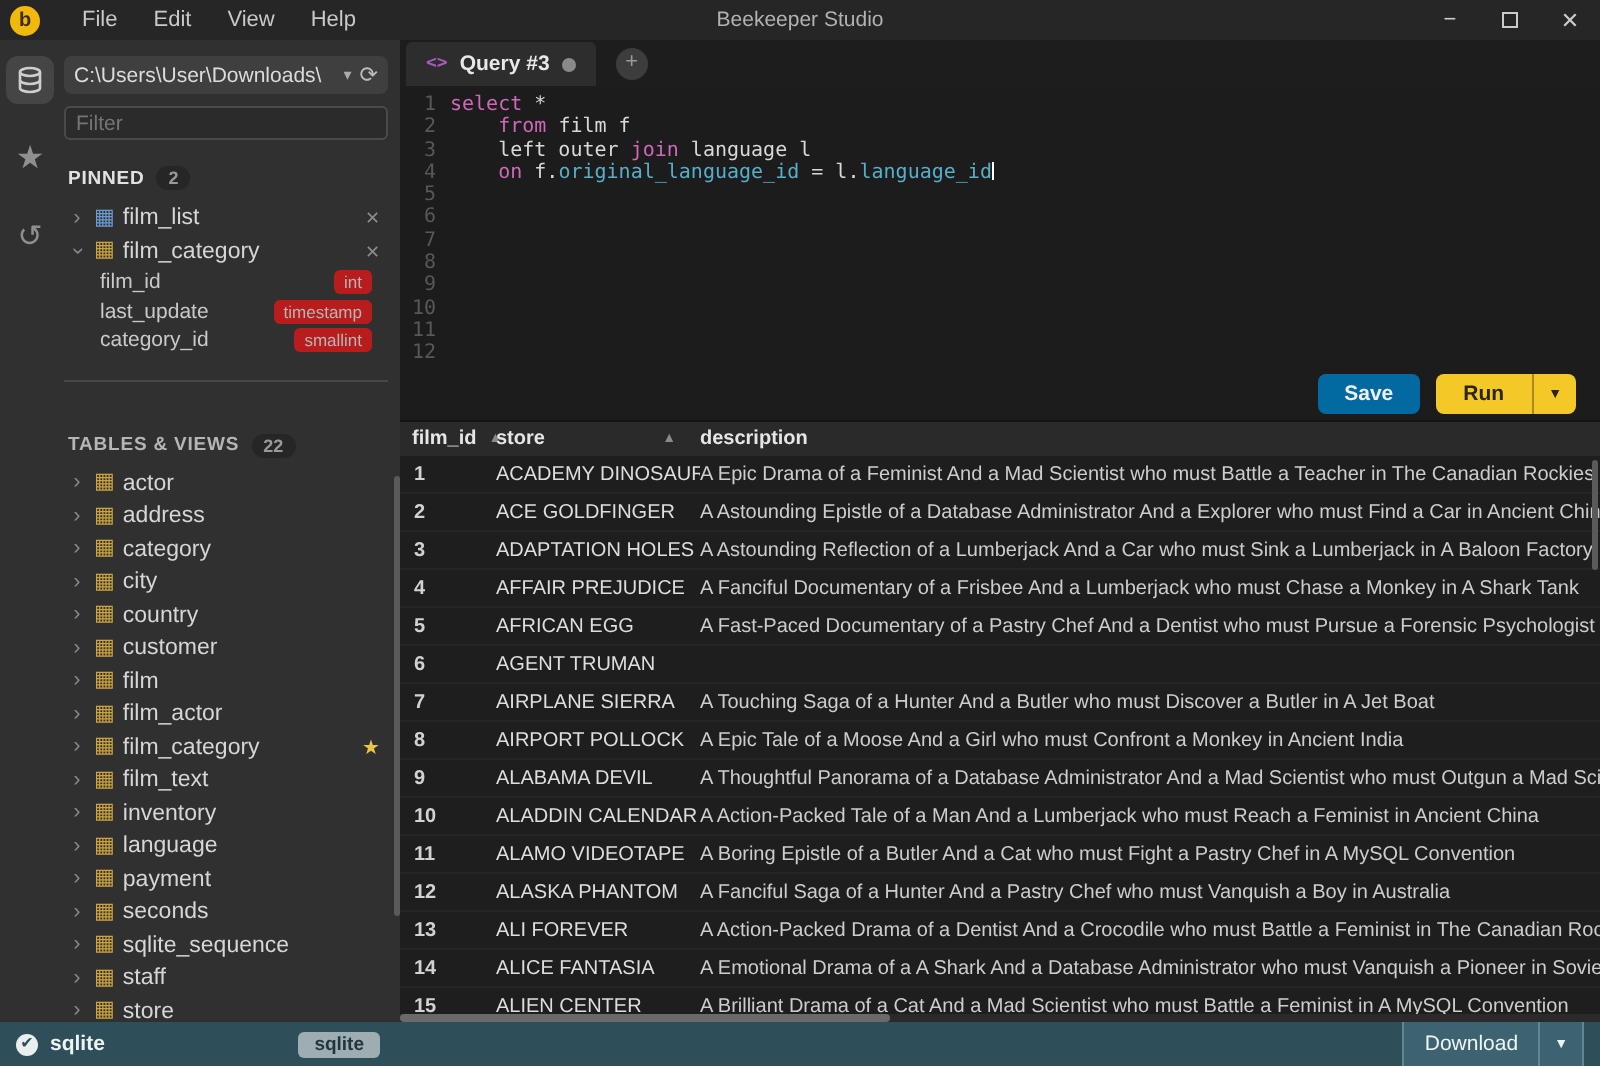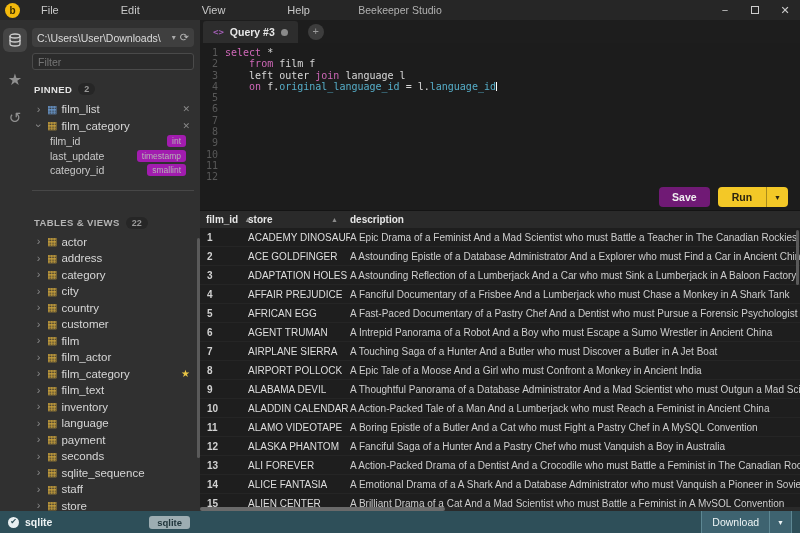--- a/index.html
+++ b/index.html
@@ -3,21 +3,21 @@
 <meta charset="utf-8">
 <style>
   * { margin:0; padding:0; box-sizing:border-box; }
   html,body { width:800px; height:533px; overflow:hidden; background:#1c1c1c;
     font-family:"Liberation Sans", sans-serif; -webkit-font-smoothing:antialiased; }
 
   
   .titlebar { height:20px; background:#262626; display:flex; align-items:center; position:relative; }
   .logo { width:15px; height:15px; border-radius:50%; background:#f2b90d; margin-left:5px;
     display:flex; align-items:center; justify-content:center; font-weight:bold; font-size:10px; color:#3a2d00; }
-  .menu-items { display:flex; margin-left:12px;gap:44px; }
+  .menu-items { display:flex; margin-left:12px; }
   .menu-item { font-size:11px; color:#c9c9c9; padding:0 9px; line-height:20px; cursor:default; }
   .win-title { position:absolute; left:50%; transform:translateX(-50%); font-size:10.5px; color:#b2b2b2; }
   .win-controls { margin-left:auto; display:flex; }
   .win-btn { width:30px; height:20px; display:flex; align-items:center; justify-content:center; color:#cccccc; font-size:11px; }
   .max-glyph { width:8px; height:8px; border:1px solid #ccc; display:inline-block; }
 
   
   .app { display:flex; height:491px; }
 
   
@@ -46,21 +46,21 @@
   .chev { width:9px; font-size:11px; color:#8a8a8a; line-height:1; text-align:center; }
   .chev.expanded { transform:rotate(90deg); }
   .tbl-icon { font-size:11px; line-height:1; color:#cda43d; }
   .tbl-icon.blue { color:#6b9bd1; }
   .entity-label { font-size:11.5px; color:#d6d6d6; }
   .row-close { margin-left:auto; color:#8a8a8a; font-size:9px; }
   .row-star { margin-left:auto; color:#e8c545; font-size:10px; }
 
   .field-row { height:14.5px; display:flex; align-items:center; padding-left:18px; }
   .field-name { font-size:10.5px; color:#c9c9c9; }
-  .type-badge { margin-left:auto; margin-right:8px; background:#a21caf; color:#b5b5b5; font-size:8.5px;
+  .type-badge { margin-left:auto; margin-right:8px; background:#b91c1c; color:#b5b5b5; font-size:8.5px;
     border-radius:3px; padding:1px 5px; }
 
   .side-divider { border-top:1px solid #474747; margin-top:12px; }
   .tables-gap { height:26px; }
   .side-scroll { position:absolute; right:0; top:218px; width:3px; height:220px; background:#5a5a5a; border-radius:2px; }
 
   
   .main { flex:1; display:flex; flex-direction:column; background:#1c1c1c; min-width:0; }
   .tabbar { height:23px; background:#1d1d1d; display:flex; align-items:flex-end; }
   .tab { height:22px; background:#2d2d2d; display:flex; align-items:center; gap:6px; padding:0 10px;
@@ -72,21 +72,21 @@
     display:flex; align-items:center; justify-content:center; align-self:center; margin-left:10px; line-height:1; }
 
   .editor { height:141px; display:flex; padding-top:4px; font-family:"DejaVu Sans Mono",monospace;
     font-size:10px; line-height:11.3px; }
   .gutter { width:18px; text-align:right; color:#585858; flex-shrink:0; }
   .codecol { padding-left:7px; color:#d8d8d8; white-space:pre; }
   .kw { color:#cf68b8; } .id { color:#56aec9; } .pl { color:#d8d8d8; }
   .cursor { display:inline-block; width:1px; height:9px; background:#ffffff; vertical-align:-1px; }
 
   .editor-toolbar { height:26px; display:flex; justify-content:flex-end; align-items:center; gap:8px; padding-right:12px; }
-  .save-btn { background:#701a75; color:#f0f0f0; font-size:10.5px; font-weight:bold; padding:4px 13px; border-radius:4px; }
+  .save-btn { background:#0369a1; color:#f0f0f0; font-size:10.5px; font-weight:bold; padding:4px 13px; border-radius:4px; }
   .run-group { display:flex; }
   .run-btn { background:#f3c827; color:#2b2410; font-size:10.5px; font-weight:bold; padding:4px 14px; border-radius:4px 0 0 4px; }
   .run-caret { background:#f3c827; color:#2b2410; font-size:7px; display:flex; align-items:center; padding:0 7px;
     border-left:1px solid rgba(0,0,0,.3); border-radius:0 4px 4px 0; }
 
   
   .results { flex:1; display:flex; flex-direction:column; overflow:hidden; position:relative; border-top:1px solid #141414; }
   .rheader { height:17px; background:#2a2a2a; display:flex; align-items:center; font-size:10px; font-weight:bold; color:#e6e6e6; flex-shrink:0; }
   .hcell { display:flex; align-items:center; }
   .sort-caret { color:#8a8a8a; font-size:7px; margin-left:6px; }
@@ -375,21 +375,20 @@
             <div class="cell-desc">A Fanciful Documentary of a Frisbee And a Lumberjack who must Chase a Monkey in A Shark Tank</div>
           </div>
           <div class="rrow">
             <div class="cell-id">5</div>
             <div class="cell-title">AFRICAN EGG</div>
             <div class="cell-desc">A Fast-Paced Documentary of a Pastry Chef And a Dentist who must Pursue a Forensic Psychologist in The Gulf of Mexico</div>
           </div>
           <div class="rrow">
             <div class="cell-id">6</div>
             <div class="cell-title">AGENT TRUMAN</div>
-            <div class="cell-desc">A Intrepid Panorama of a Robot And a Boy who must Escape a Sumo Wrestler in Ancient China</div>
           </div>
           <div class="rrow">
             <div class="cell-id">7</div>
             <div class="cell-title">AIRPLANE SIERRA</div>
             <div class="cell-desc">A Touching Saga of a Hunter And a Butler who must Discover a Butler in A Jet Boat</div>
           </div>
           <div class="rrow">
             <div class="cell-id">8</div>
             <div class="cell-title">AIRPORT POLLOCK</div>
             <div class="cell-desc">A Epic Tale of a Moose And a Girl who must Confront a Monkey in Ancient India</div>

